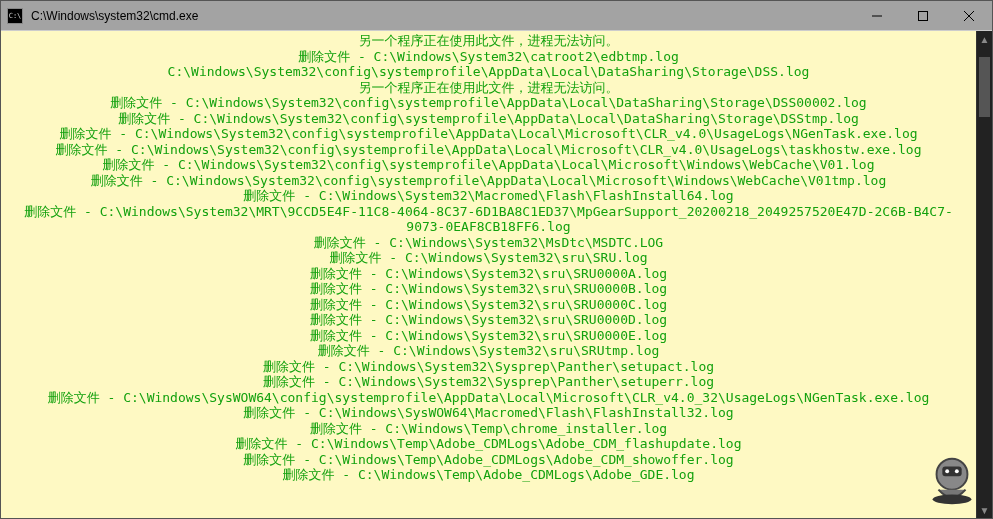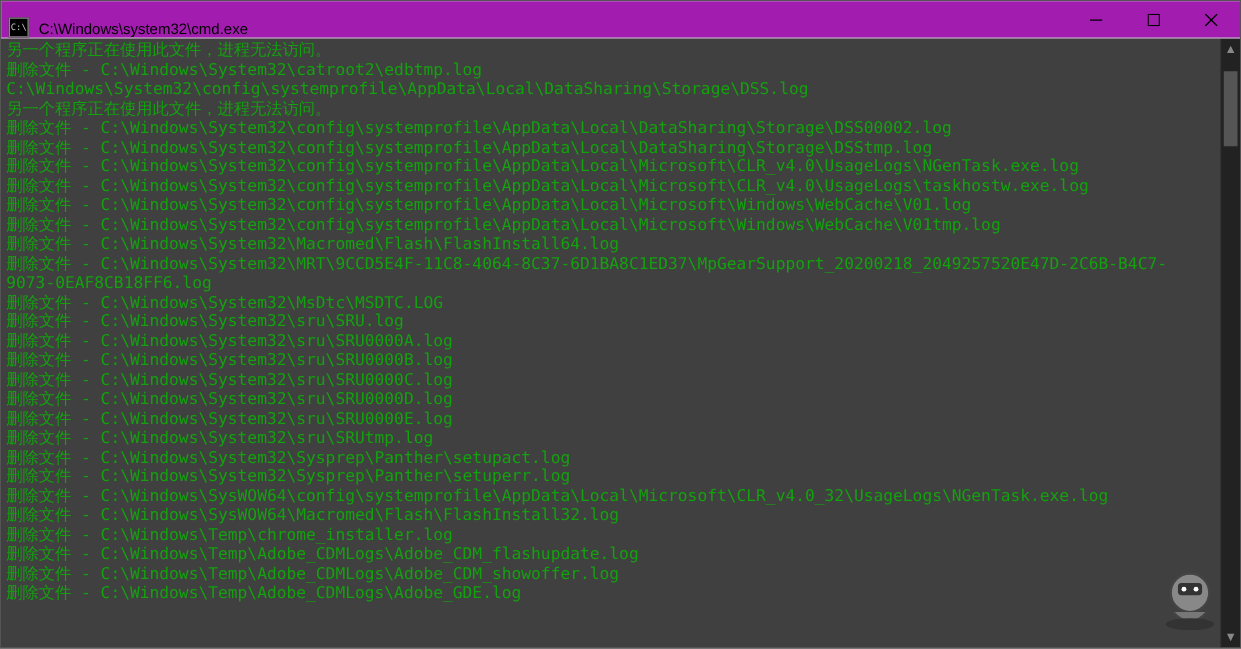--- a/index.html
+++ b/index.html
@@ -14,23 +14,23 @@
   .window {
     width: 993px;
     height: 519px;
     background: #fff;
     border: 1px solid #555;
     display: flex;
     flex-direction: column;
   }
   .titlebar {
     height: 30px;
-    background: #a21caf;
-    display: flex;
-    align-items: flex-end;
+    background: #a3a3a3;
+    display: flex;
+    align-items: center;
     border-bottom: 1px solid #ccc;
     flex: 0 0 30px;
   }
   .titlebar-icon {
     width: 16px;
     height: 16px;
     margin: 0 6px;
     background: #000;
     border: 1px solid #888;
     position: relative;
@@ -65,28 +65,29 @@
   }
   .tb-btn svg { width: 10px; height: 10px; }
   .console-area {
     flex: 1;
     display: flex;
     background: #0c0c0c;
     overflow: hidden;
   }
   .console {
     flex: 1;
-    background: #404040;
+    background: #fef9c3;
     color: #13a10e;
     font-family: "SimSun", "NSimSun", Consolas, monospace;
     font-size: 13px;
     line-height: 15.5px;
     padding: 2px 4px;
     white-space: pre;
     overflow: hidden;
+    text-align: center;
   }
   .scrollbar {
     width: 16px;
     background: #222;
     position: relative;
     border-left: 1px solid #333;
   }
   .scroll-arrow {
     width: 100%;
     height: 16px;

